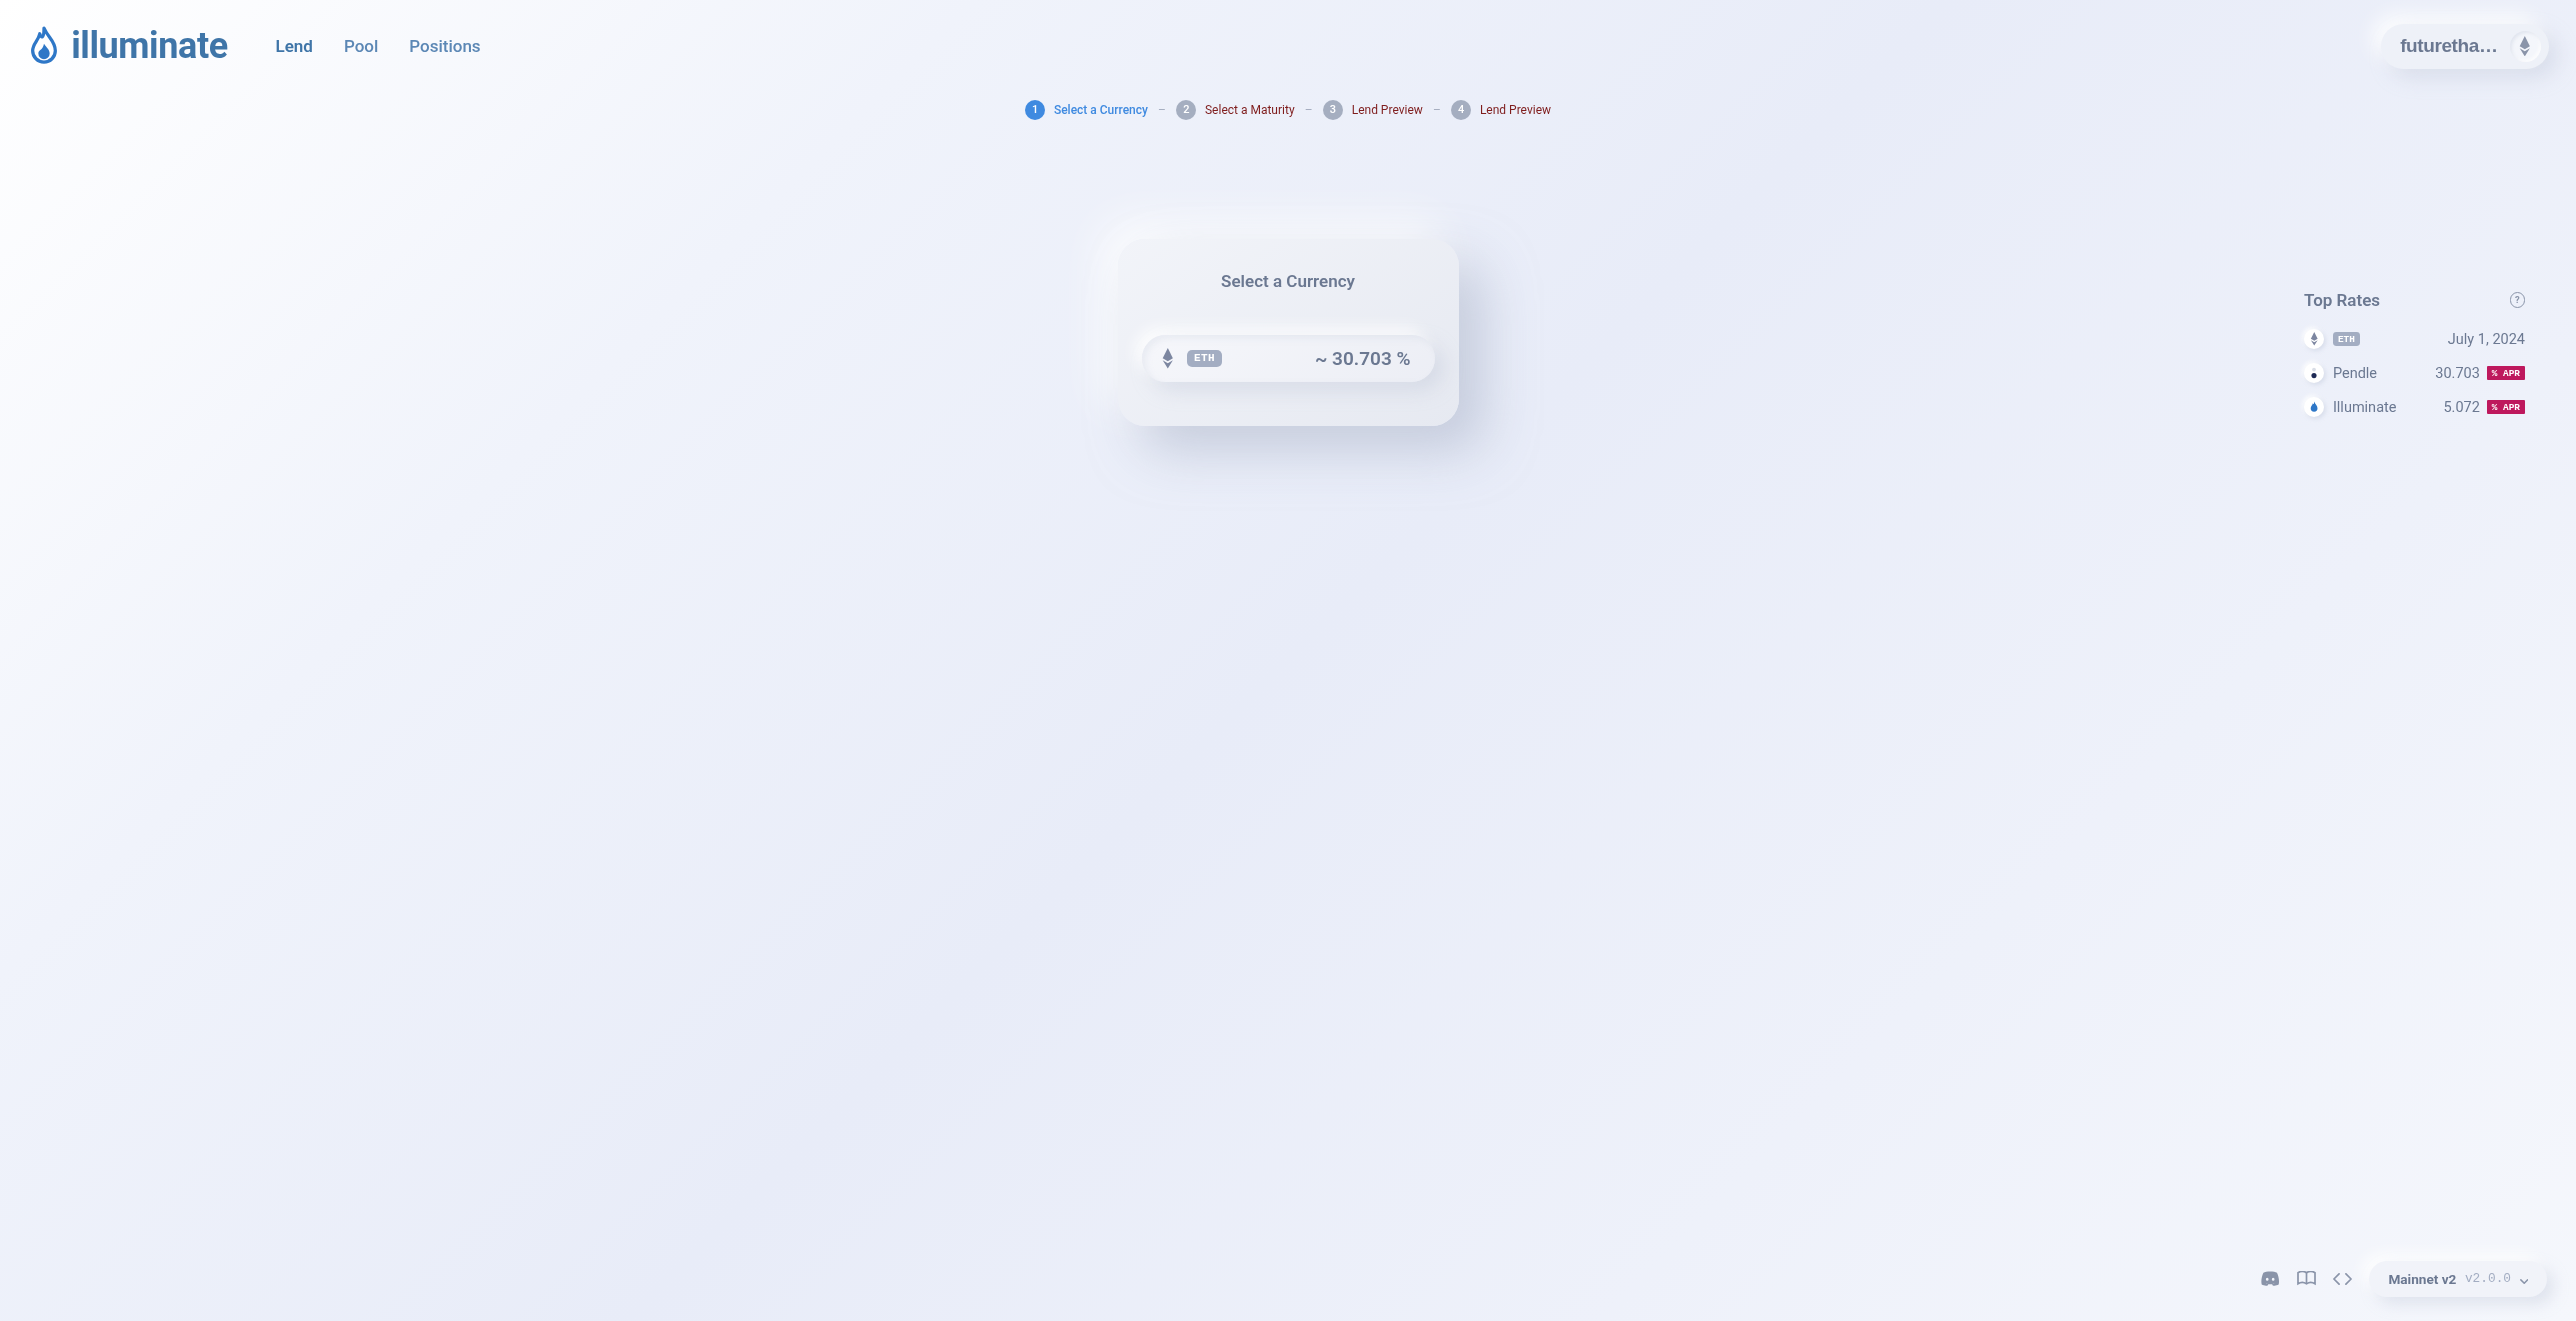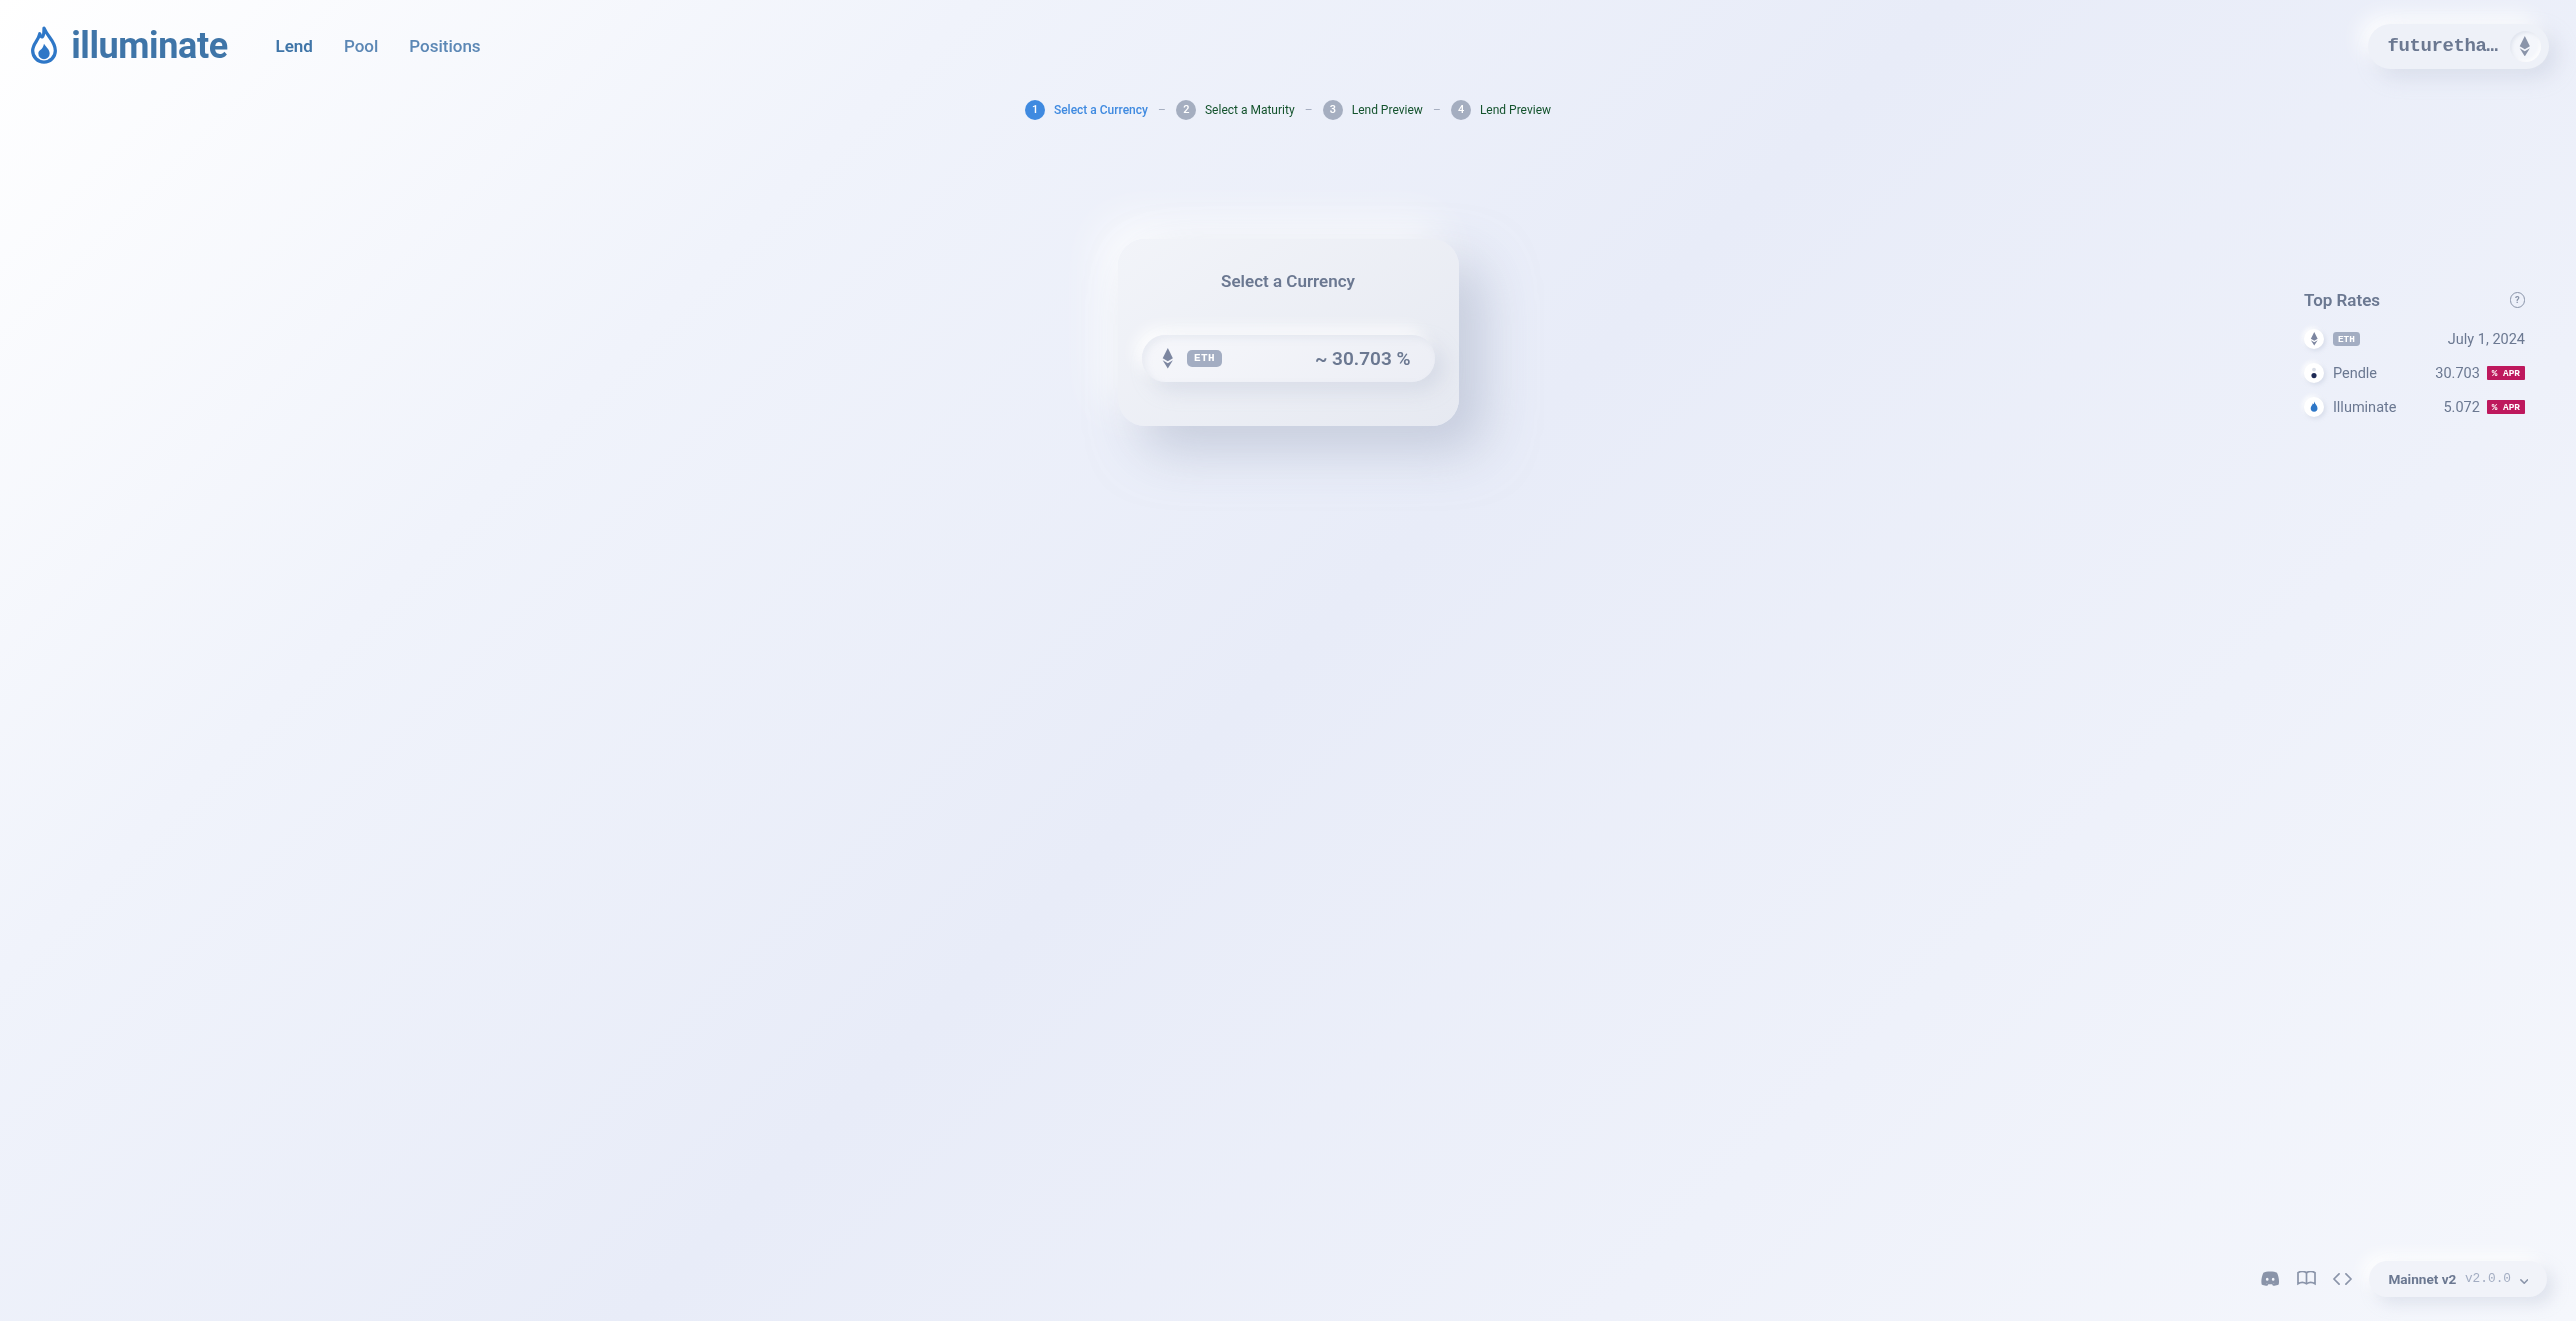--- a/index.html
+++ b/index.html
@@ -52,21 +52,21 @@
     align-items: center;
     background: #eef1f8;
     border-radius: 27px;
     padding: 6.8px 8.5px 6.8px 19px;
     box-shadow:
       8.5px 8.5px 20.4px rgba(180,190,210,0.35),
       -8.5px -8.5px 20.4px rgba(255,255,255,0.9);
     gap: 12px;
   }
   .wallet-name {
-    font-family: Liberation Mono, monospace;
+    font-family: Liberation Sans, sans-serif;
     font-size: 19px;
     font-weight: 700;
     color: #6b7891;
     letter-spacing: -0.4px;
   }
   .wallet-chain {
     width: 31px; height:31px;
     border-radius: 50%;
     background: #f4f6fb;
     display:flex; align-items:center; justify-content:center;
@@ -85,21 +85,21 @@
   }
   .step { display:flex; align-items:center; gap:8.5px; }
   .step-num {
     width:20.4px; height:20.4px; border-radius:50%;
     display:flex; align-items:center; justify-content:center;
     font-size:11px; font-weight:500;
     background:#a5aec0; color:#fff;
   }
   .step.active .step-num { background:#3f8ae0; }
   .step.active .step-label { color:#3f8ae0; font-weight:500; }
-  .step-label { color:#14532d; }
+  .step-label { color:#7f1d1d; }
   .step-sep { color:#8590a5; font-weight:300; padding:0 1.7px; }
 
   
   .stage {
     position:relative;
     width:100%;
     display:flex;
     justify-content:center;
     margin-top: 119px;
   }

